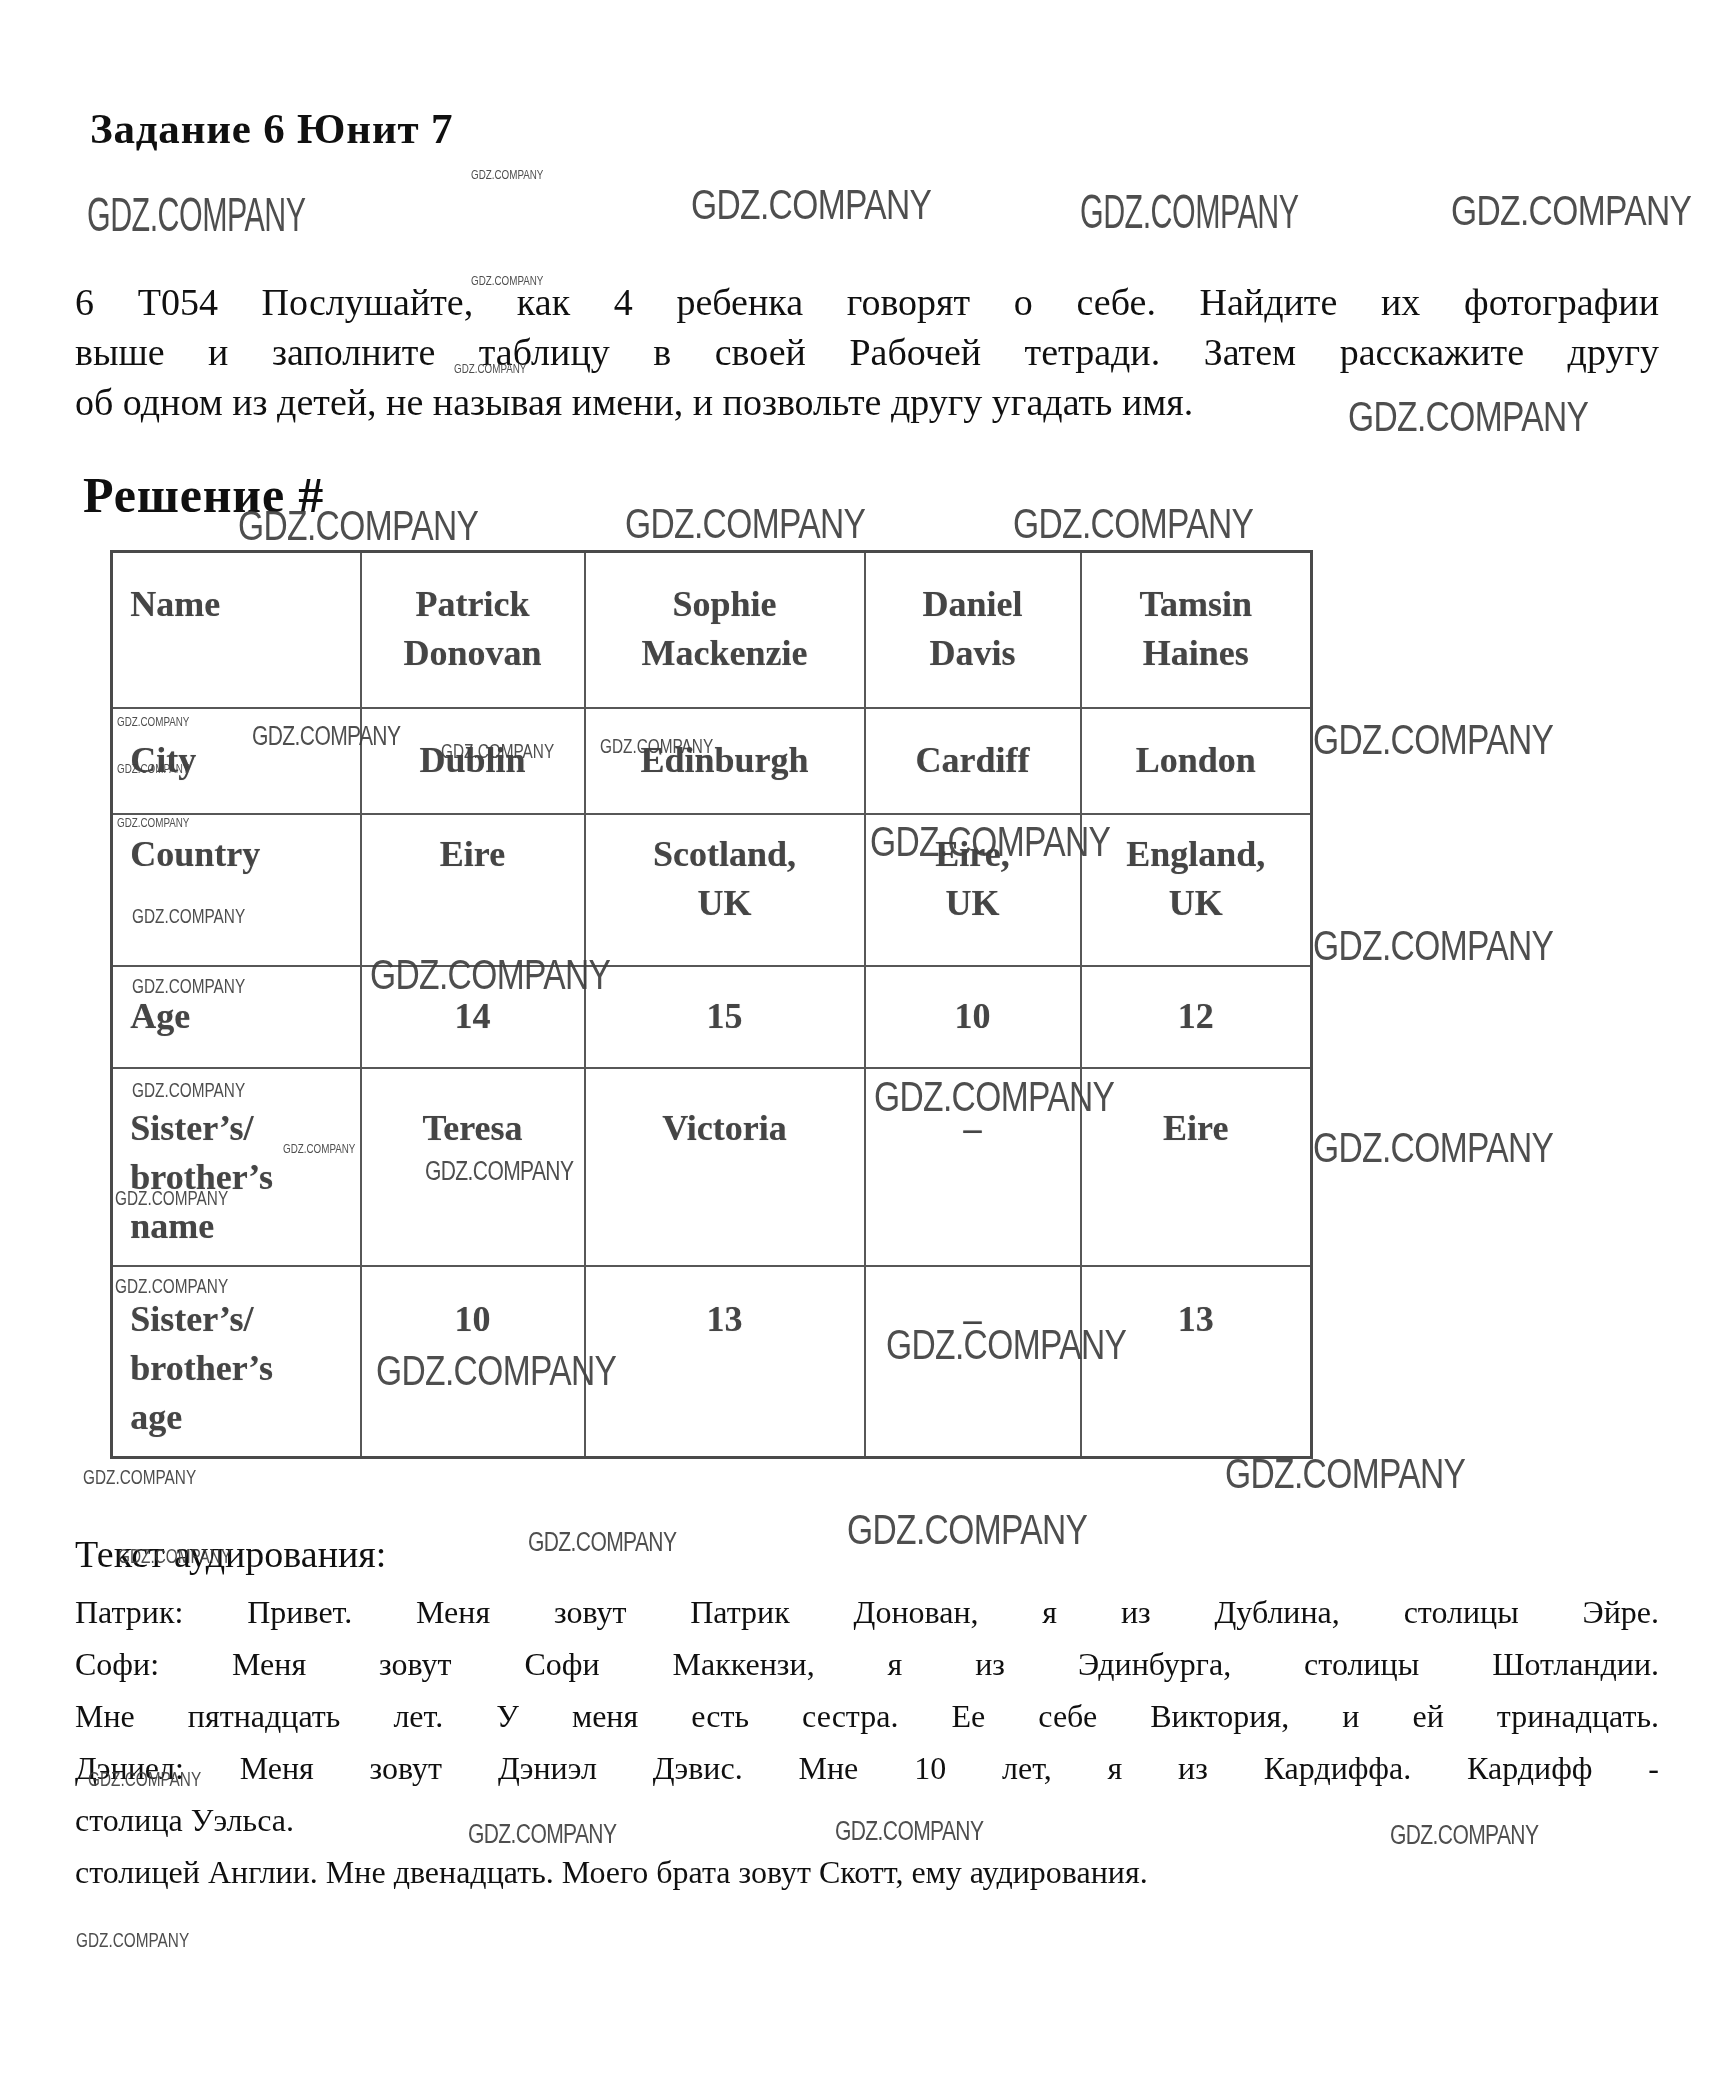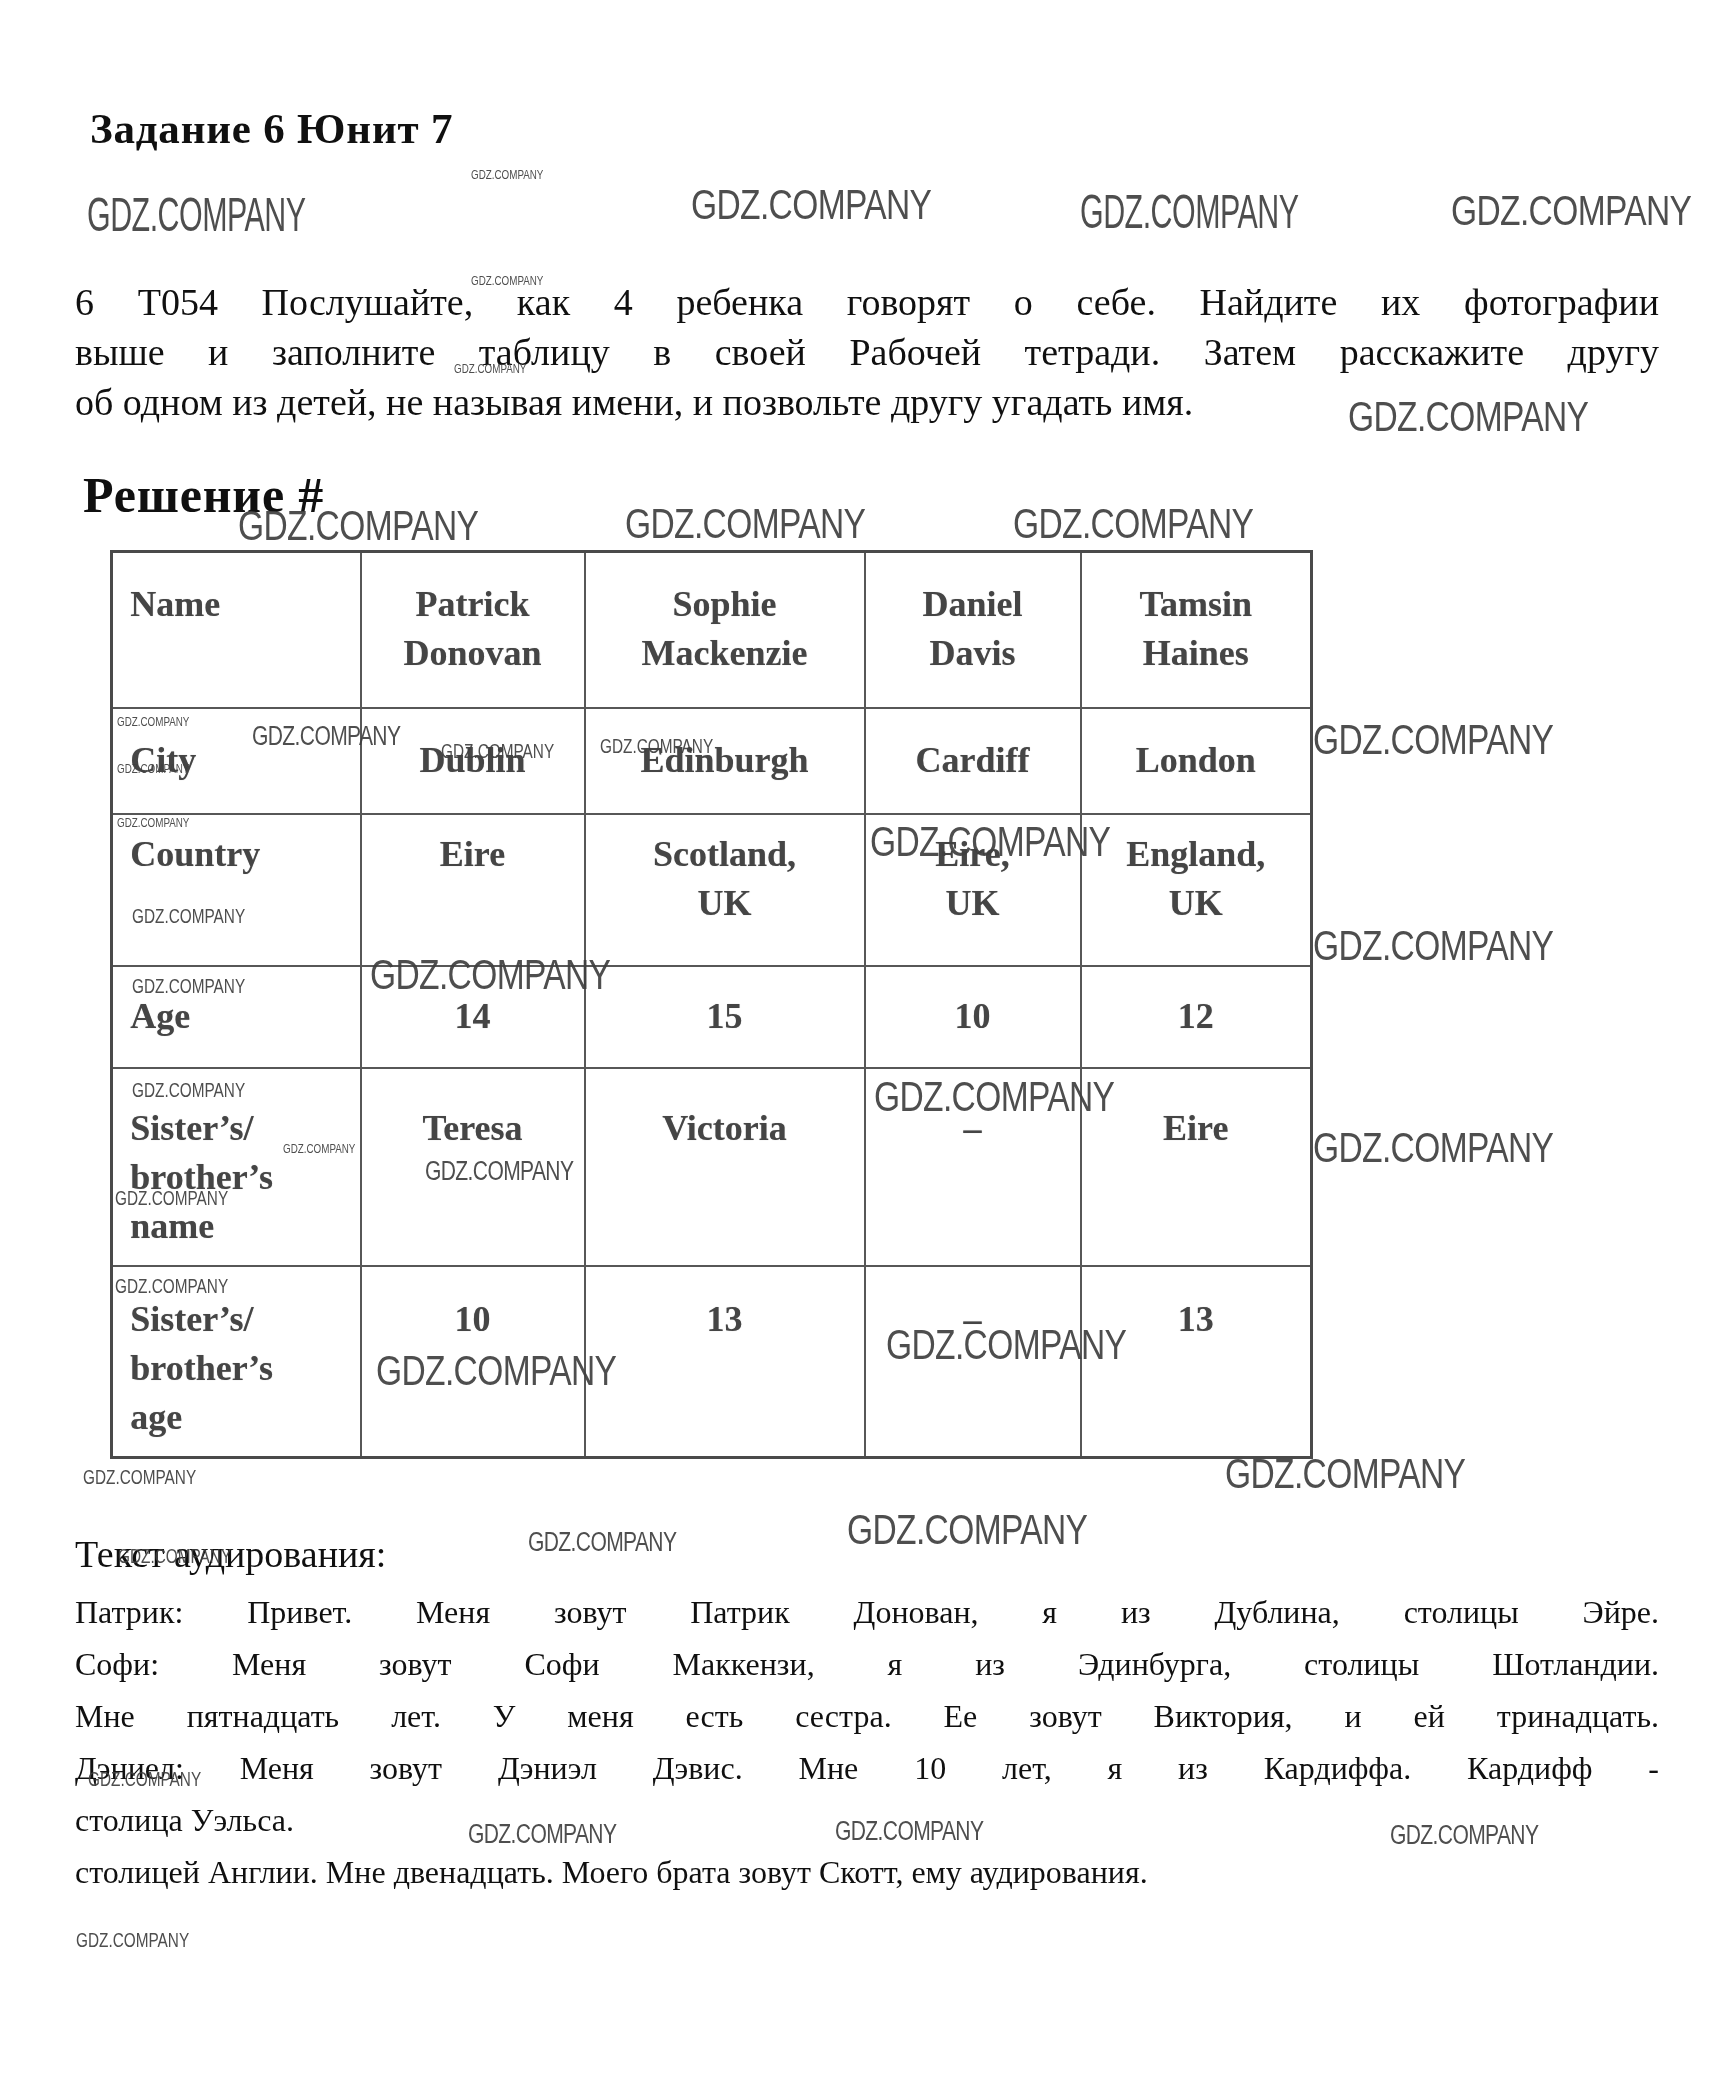--- a/index.html
+++ b/index.html
@@ -119,21 +119,21 @@
     <td>13</td>
     <td>–</td>
     <td>13</td>
   </tr>
 </tbody>
   </table>
 
 <div class="abs audio-block">
   <div class="aline jl">Патрик: Привет. Меня зовут Патрик Донован, я из Дублина, столицы Эйре.</div>
   <div class="aline jl">Софи: Меня зовут Софи Маккензи, я из Эдинбурга, столицы Шотландии.</div>
-  <div class="aline jl">Мне пятнадцать лет. У меня есть сестра. Ее зовут Виктория, и ей тринадцать.</div>
+  <div class="aline jl">Мне пятнадцать лет. У меня есть сестра. Ее себе Виктория, и ей тринадцать.</div>
   <div class="aline jl">Дэниел: Меня зовут Дэниэл Дэвис. Мне 10 лет, я из Кардиффа. Кардифф -</div>
   <div class="aline nl">столица Уэльса.</div>
   <div class="aline nl">столицей Англии. Мне двенадцать. Моего брата зовут Скотт, ему аудирования.</div>
 </div>
 
 <span class="wm xs" style="left:471px;top:168px">GDZ.COMPANY</span>
 <span class="wm xl" style="left:87px;top:186px">GDZ.COMPANY</span>
 <span class="wm xs" style="left:471px;top:274px">GDZ.COMPANY</span>
 <span class="wm lg" style="left:691px;top:180px">GDZ.COMPANY</span>
 <span class="wm xl" style="left:1080px;top:183px">GDZ.COMPANY</span>

